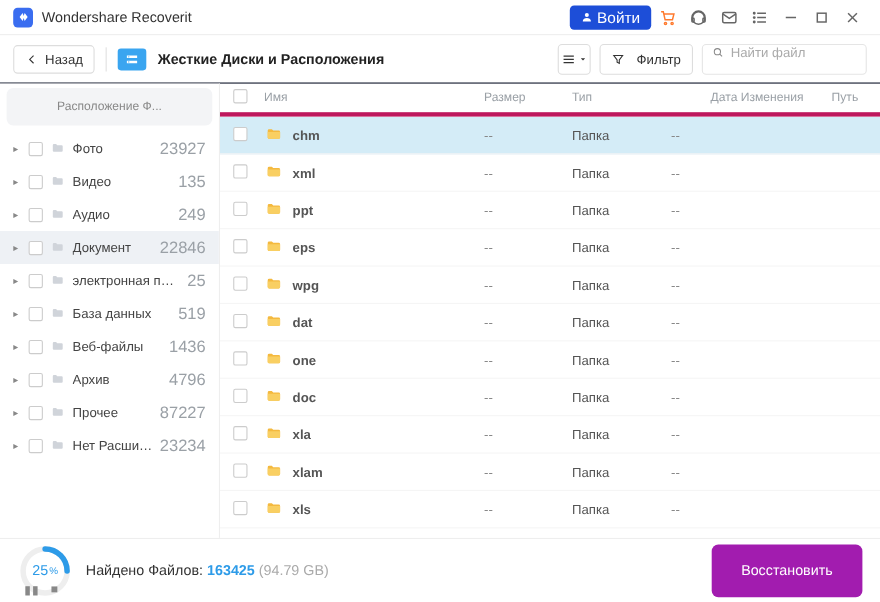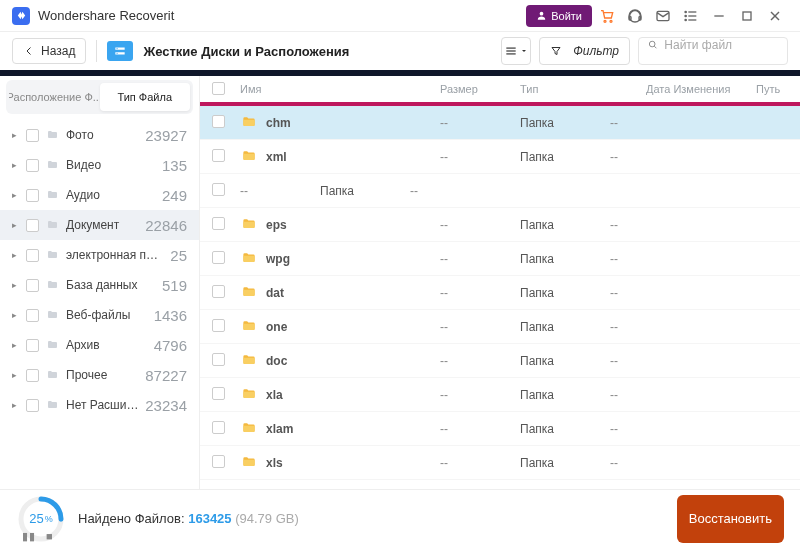--- a/index.html
+++ b/index.html
@@ -4,38 +4,38 @@
 <style>
   * { box-sizing: border-box; margin: 0; padding: 0; font-family: -apple-system, BlinkMacSystemFont, "Segoe UI", Arial, sans-serif; }
   body { background: #fff; width: 800px; height: 547px; overflow: hidden; position: relative; font-size: 12px; color: #333; }
 
   
   .titlebar { height: 32px; display: flex; align-items: center; padding: 0 12px; border-bottom: 1px solid #eee; }
   .titlebar .logo { width: 18px; height: 18px; background: #3a6df0; border-radius: 4px; display: flex; align-items: center; justify-content: center; }
   .titlebar .logo svg { width: 11px; height: 11px; }
   .titlebar .title { margin-left: 8px; font-size: 13px; color: #333; }
   .titlebar .spacer { flex: 1; }
-  .titlebar .login-btn { background: #701a75; color: #fff; border: none; border-radius: 4px; height: 22px; padding: 0 10px; font-size: 11px; display: flex; align-items: center; gap: 4px; cursor: pointer; }
+  .titlebar .login-btn { background: #1d4ed8; color: #fff; border: none; border-radius: 4px; height: 22px; padding: 0 10px; font-size: 14px; display: flex; align-items: center; gap: 4px; cursor: pointer; }
   .titlebar .login-btn svg { width: 11px; height: 11px; }
   .titlebar .ticon { width: 26px; height: 26px; display: flex; align-items: center; justify-content: center; color: #666; cursor: pointer; margin-left: 2px; }
   .titlebar .ticon.cart { color: #ff7a2e; }
   .titlebar .ticon svg { width: 16px; height: 16px; }
 
   
-  .toolbar { height: 44px; display: flex; align-items: center; padding: 0 12px; gap: 10px; border-bottom: 6px solid #0f172a; }
+  .toolbar { height: 44px; display: flex; align-items: center; padding: 0 12px; gap: 10px; border-bottom: 1px solid #0f172a; }
   .btn-back { display: flex; align-items: center; gap: 6px; padding: 5px 10px; border: 1px solid #ddd; border-radius: 4px; background: #fff; cursor: pointer; font-size: 12px; color: #333; }
   .btn-back svg { width: 12px; height: 12px; }
   .toolbar .sep { width: 1px; height: 22px; background: #e0e0e0; }
   .toolbar .disk-icon { width: 26px; height: 20px; background: #3aa5f0; border-radius: 3px; display: flex; align-items: center; justify-content: center; }
   .toolbar .disk-icon svg { width: 14px; height: 14px; fill: #fff; }
   .toolbar .loc-label { font-size: 13px; font-weight: 600; color: #222; }
   .toolbar .right { margin-left: auto; display: flex; align-items: center; gap: 8px; }
   .toolbar .square-btn { width: 30px; height: 28px; border: 1px solid #ddd; border-radius: 4px; background: #fff; display: flex; align-items: center; justify-content: center; cursor: pointer; gap: 2px; }
   .toolbar .square-btn svg { width: 14px; height: 14px; }
-  .toolbar .filter-btn { height: 28px; border: 1px solid #ddd; border-radius: 4px; background: #fff; display: flex; align-items: center; padding: 0 10px; gap: 11px; cursor: pointer; font-size: 12px; font-style: italic; }
+  .toolbar .filter-btn { height: 28px; border: 1px solid #ddd; border-radius: 4px; background: #fff; display: flex; align-items: center; padding: 0 10px; gap: 11px; cursor: pointer; font-size: 12px; }
   .toolbar .filter-btn svg { width: 12px; height: 12px; }
   .toolbar .search { height: 28px; border: 1px solid #e5e5e5; border-radius: 4px; display: flex; align-items: flex-start; padding: 0 8px; gap: 6px; width: 150px; }
   .toolbar .search svg { width: 13px; height: 13px; color: #888; }
   .toolbar .search input { border: none; outline: none; font-size: 12px; width: 100%; color: #333; }
   .toolbar .search input::placeholder { color: #aaa; }
 
   
   .main { display: flex; height: calc(547px - 32px - 44px - 58px); }
 
   
@@ -78,21 +78,21 @@
   .footer { position: absolute; bottom: 0; left: 0; right: 0; height: 58px; border-top: 1px solid #eee; display: flex; align-items: center; padding: 0 16px; background: #fff; }
   .progress-ring { position: relative; width: 50px; height: 50px; margin-right: 12px; }
   .progress-ring svg { transform: rotate(-90deg); }
   .progress-ring .pct { position: absolute; inset: 0; display: flex; align-items: center; justify-content: center; font-size: 13px; color: #2d9be8; font-weight: 500; }
   .progress-ring .pct small { font-size: 9px; margin-left: 1px; }
   .footer .finfo { font-size: 13px; color: #333; }
   .footer .finfo .count { color: #2d9be8; font-weight: 600; }
   .footer .finfo .size { color: #aaa; }
   .footer .ctrls { display: flex; gap: 10px; margin-left: 4px; margin-top: 22px; position: absolute; left: 18px; bottom: 4px; color: #888; }
   .footer .ctrls span { cursor: pointer; font-size: 11px; letter-spacing: 1px; }
-  .footer .recover-btn { margin-left: auto; background: #c2410c; color: #fff; border: none; border-radius: 6px; height: 48px; padding: 0 12px; font-size: 13px; cursor: pointer; }
+  .footer .recover-btn { margin-left: auto; background: #a21caf; color: #fff; border: none; border-radius: 6px; height: 48px; padding: 0 27px; font-size: 13px; cursor: pointer; }
 
   
   ::-webkit-scrollbar { width: 6px; height: 6px; }
   ::-webkit-scrollbar-thumb { background: #ddd; border-radius: 3px; }
 </style>
 </head>
 <body>
 
 <div class="titlebar">
   <div class="logo">
@@ -198,21 +198,20 @@
         </svg>
       <input type="text" placeholder="Найти файл" style="">
     </div>
   </div>
 </div>
 
 <div class="main">
   <div class="sidebar">
     <div class="tabs">
       <div class="tab">Расположение Ф...</div>
-      <div class="tab active">Тип Файла</div>
     </div>
     <div class="cat-list" id="catlist">
         <div class="cat-item">
           <span class="caret">▸</span>
           <span class="chk"></span>
           <span class="fldr">
             <svg viewBox="0 0 24 24">
               <path fill="#d0d4da" d="M3 6a2 2 0 012-2h4l2 2h8a2 2 0 012 2v8a2 2 0 01-2 2H5a2 2 0 01-2-2z"></path>
             </svg>
           </span>
@@ -354,20 +353,27 @@
               </svg></span>
             <span>xml</span>
           </div>
           <div class="c-size">--</div>
           <div class="c-type">Папка</div>
           <div class="c-date">--</div>
           <div class="c-path"></div>
         </div>
         <div class="frow">
           <div class="c-chk"><span class="chk"></span></div>
+          <div class="c-name">
+            <span class="folder-ico"><svg viewBox="0 0 24 24">
+                <path fill="#f4b93f" d="M3 7a2 2 0 012-2h4l2 2h8a2 2 0 012 2v8a2 2 0 01-2 2H5a2 2 0 01-2-2z"></path>
+                <path fill="#f9cf62" d="M3 9h18v8a2 2 0 01-2 2H5a2 2 0 01-2-2z"></path>
+              </svg></span>
+            <span>ppt</span>
+          </div>
           <div class="c-size">--</div>
           <div class="c-type">Папка</div>
           <div class="c-date">--</div>
           <div class="c-path"></div>
         </div>
         <div class="frow">
           <div class="c-chk"><span class="chk"></span></div>
           <div class="c-name">
             <span class="folder-ico"><svg viewBox="0 0 24 24">
                 <path fill="#f4b93f" d="M3 7a2 2 0 012-2h4l2 2h8a2 2 0 012 2v8a2 2 0 01-2 2H5a2 2 0 01-2-2z"></path>

